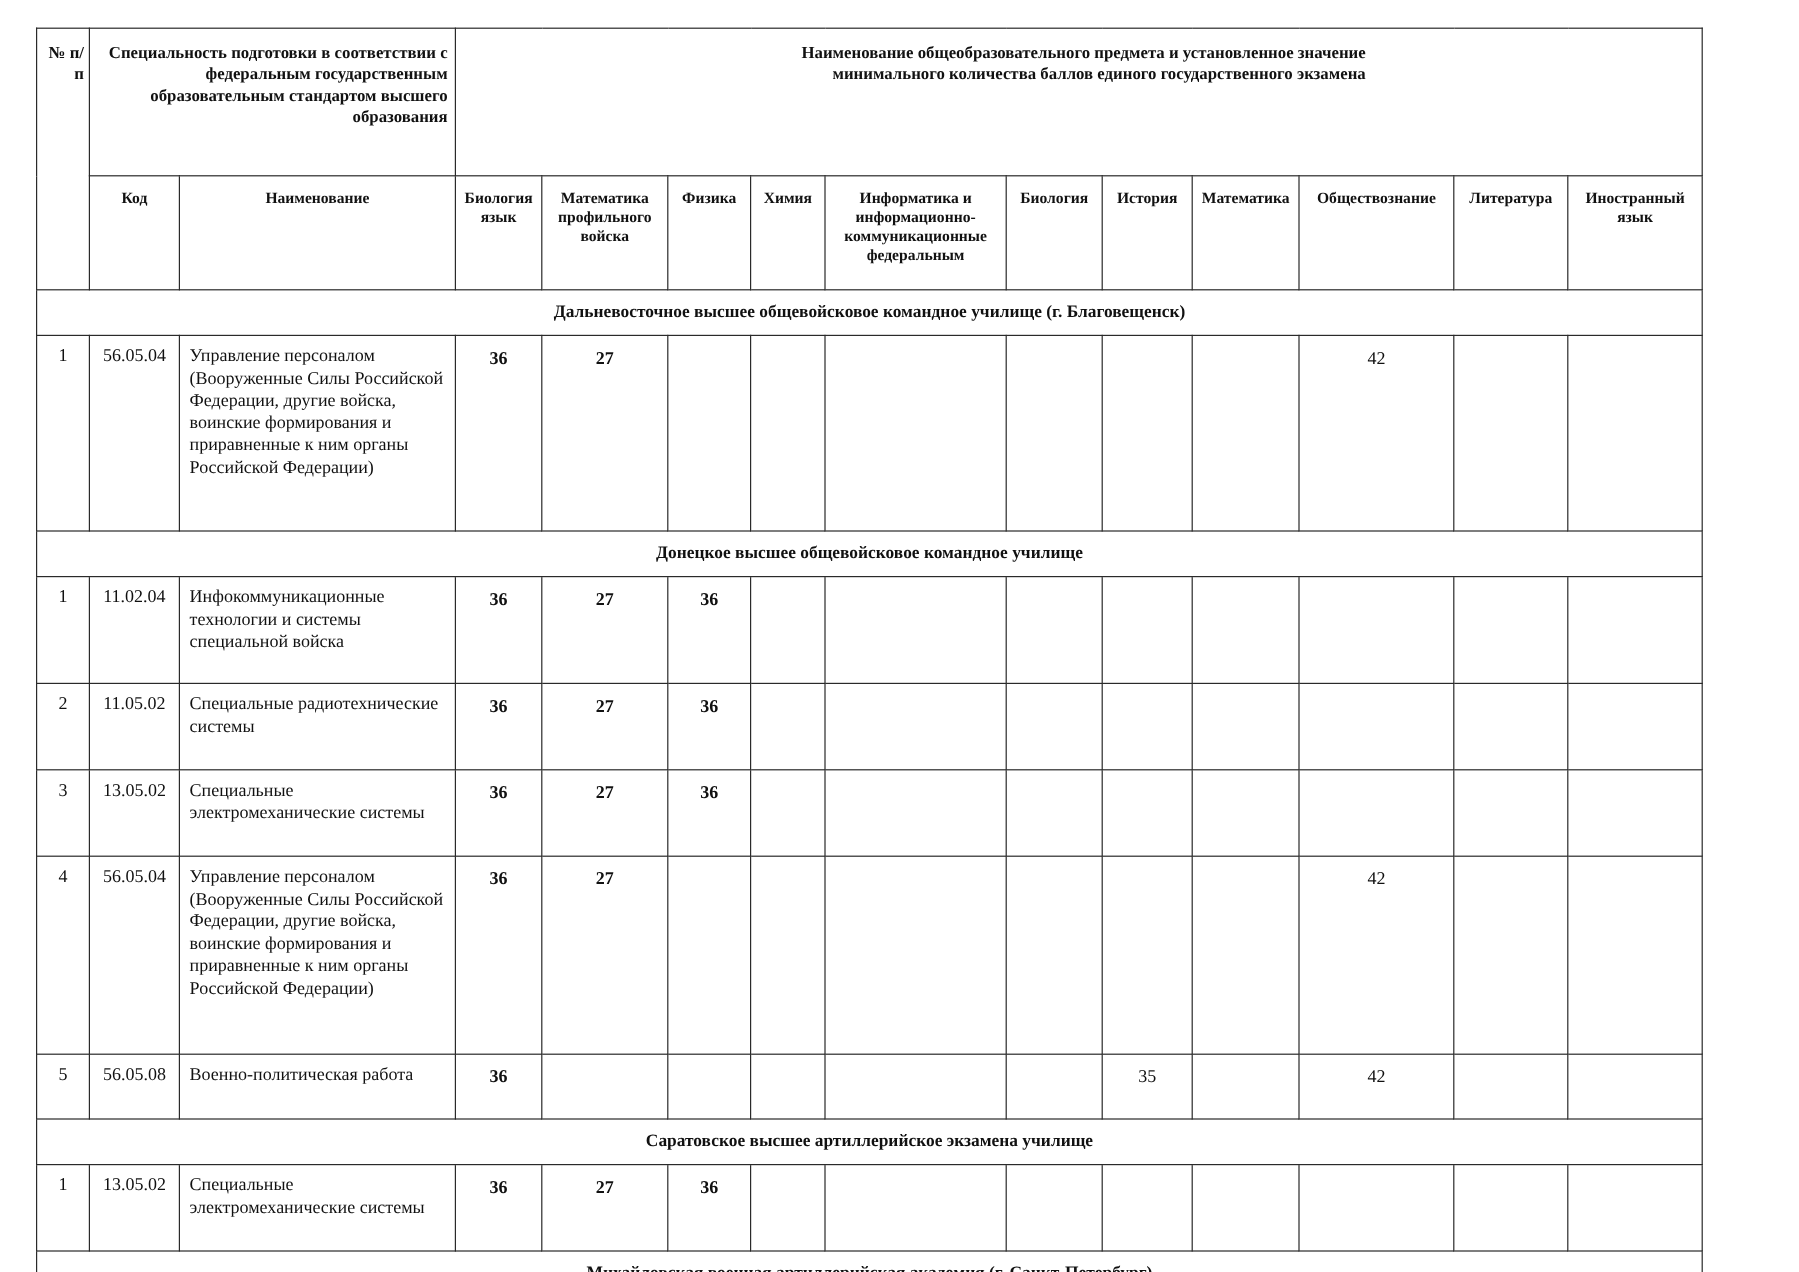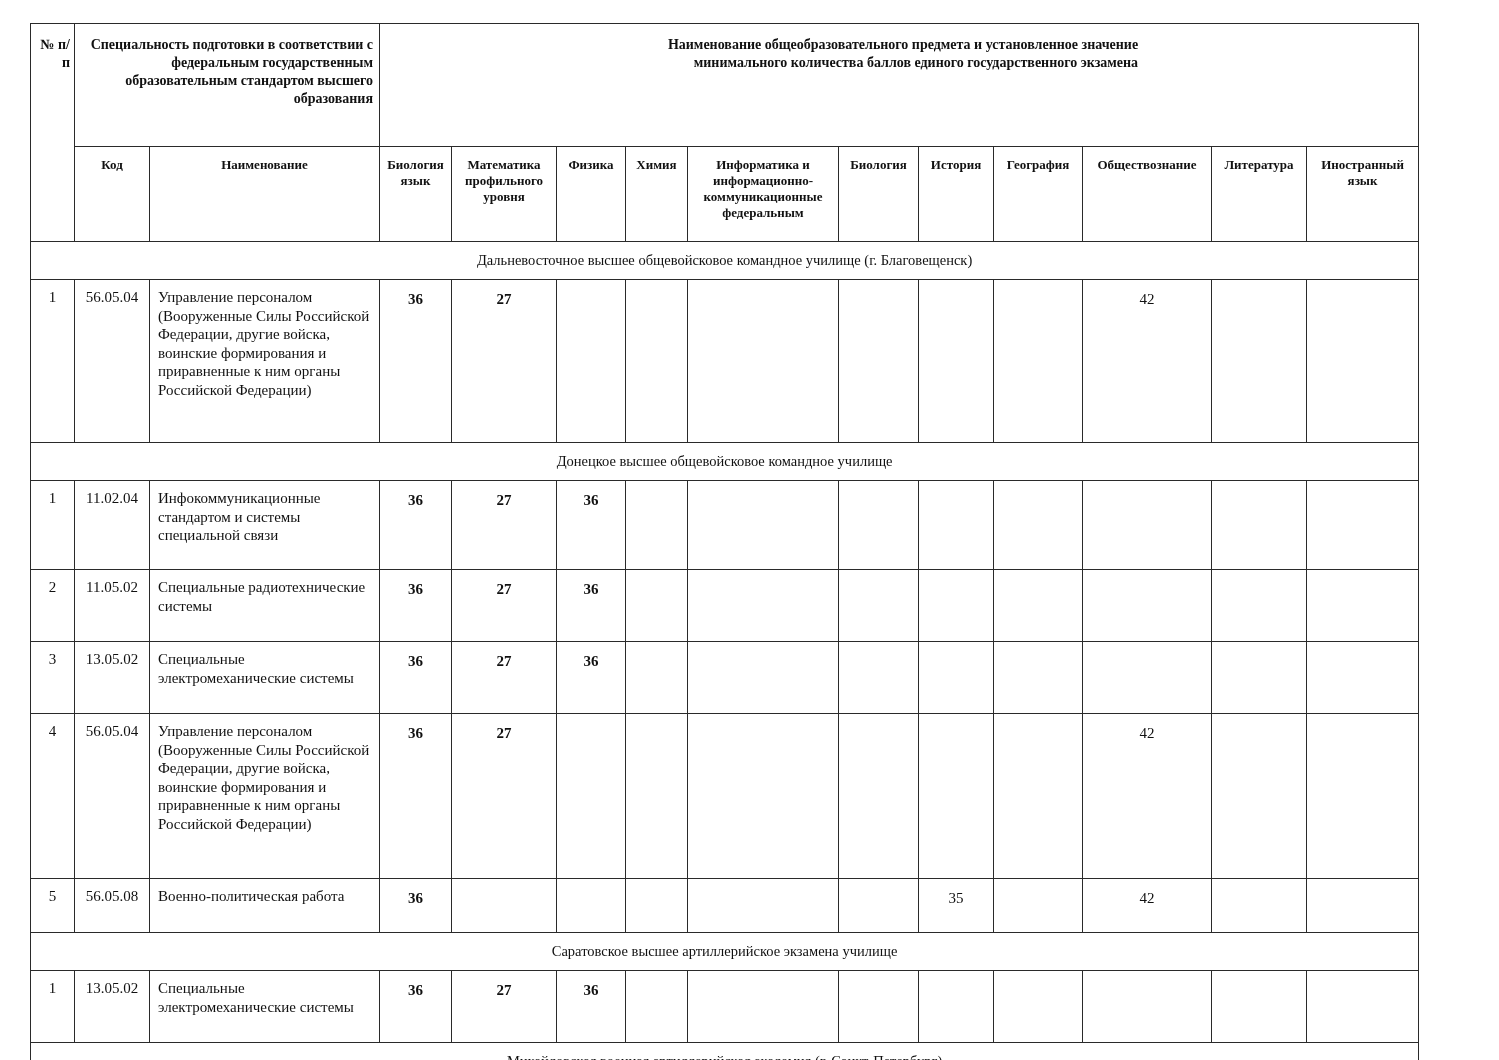--- a/index.html
+++ b/index.html
@@ -5,21 +5,21 @@
   html, body { margin:0; padding:0; background:#ffffff; }
   body { width:1499px; height:1060px; position:relative; overflow:hidden;
          font-family:"Liberation Serif", "DejaVu Serif", serif; color:#111; }
   table { position:absolute; left:30px; top:23px; border-collapse:collapse;
           table-layout:fixed; width:1388px; }
   td, th { border:1.5px solid #2a2a2a; vertical-align:top; padding:0; }
   th { font-weight:bold; font-size:13px; line-height:16px; text-align:center; }
   .hdr-top { height:110px; padding-top:12px; font-size:14px; line-height:18px;text-align:right; }
   .hdr-sub { height:84px; padding-top:10px; }
   .inst td { height:37px; text-align:center; vertical-align:middle;
-             font-weight:normal; font-size:14.5px; }
+             font-weight:bold; font-size:14.5px; }
   .row td { font-size:15px; line-height:18.5px; }
   .num { text-align:center; padding-top:8px; }
   .code { text-align:center; padding-top:8px; }
   .name { padding:8px 6px 6px 8px; }
   .score { text-align:center; font-weight:bold; padding-top:10px; }
   .score.reg { font-weight:normal; }
 </style>
 </head>
 <body>
 
@@ -43,27 +43,27 @@
   <thead>
     <tr>
       <th rowspan="2" class="hdr-top" style="padding-left:4px;padding-right:4px">№ п/п</th>
       <th colspan="2" class="hdr-top" style="padding-left:6px;padding-right:6px">Специальность подготовки в соответствии с федеральным государственным образовательным стандартом высшего образования</th>
       <th colspan="11" class="hdr-top" style="padding-left:280px;padding-right:280px">Наименование общеобразовательного предмета и установленное значение минимального количества баллов единого государственного экзамена</th>
     </tr>
     <tr>
       <th class="hdr-sub">Код</th>
       <th class="hdr-sub">Наименование</th>
       <th class="hdr-sub">Биология язык</th>
-      <th class="hdr-sub">Математика профильного уровня</th>
+      <th class="hdr-sub">Математика профильного войска</th>
       <th class="hdr-sub">Физика</th>
       <th class="hdr-sub">Химия</th>
       <th class="hdr-sub" style="padding-left:10px;padding-right:10px">Информатика и информационно-коммуникационные федеральным</th>
       <th class="hdr-sub">Биология</th>
       <th class="hdr-sub">История</th>
-      <th class="hdr-sub">География</th>
+      <th class="hdr-sub">Математика</th>
       <th class="hdr-sub">Обществознание</th>
       <th class="hdr-sub">Литература</th>
       <th class="hdr-sub" style="padding-left:8px;padding-right:8px">Иностранный язык</th>
     </tr>
   </thead>
   <tbody id="tbody">
       <tr class="inst">
         <td colspan="14">Дальневосточное высшее общевойсковое командное училище (г. Благовещенск)</td>
       </tr>
       <tr class="row">
@@ -81,21 +81,21 @@
         <td class="score reg" style="height: 148px;">42</td>
         <td class="score reg" style="height: 148px;"></td>
         <td class="score reg" style="height: 148px;"></td>
       </tr>
       <tr class="inst">
         <td colspan="14">Донецкое высшее общевойсковое командное училище</td>
       </tr>
       <tr class="row">
         <td class="num" style="height: 74px;">1</td>
         <td class="code" style="height: 74px;">11.02.04</td>
-        <td class="name" style="height: 74px;">Инфокоммуникационные стандартом и системы специальной связи</td>
+        <td class="name" style="height: 74px;">Инфокоммуникационные технологии и системы специальной войска</td>
         <td class="score" style="height: 74px;">36</td>
         <td class="score" style="height: 74px;">27</td>
         <td class="score" style="height: 74px;">36</td>
         <td class="score reg" style="height: 74px;"></td>
         <td class="score reg" style="height: 74px;"></td>
         <td class="score reg" style="height: 74px;"></td>
         <td class="score reg" style="height: 74px;"></td>
         <td class="score reg" style="height: 74px;"></td>
         <td class="score reg" style="height: 74px;"></td>
         <td class="score reg" style="height: 74px;"></td>

